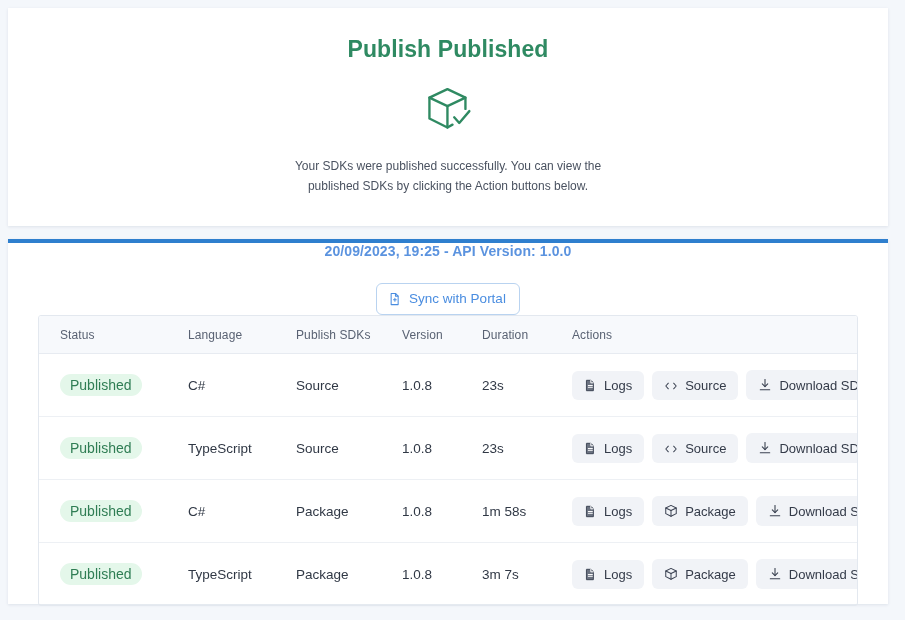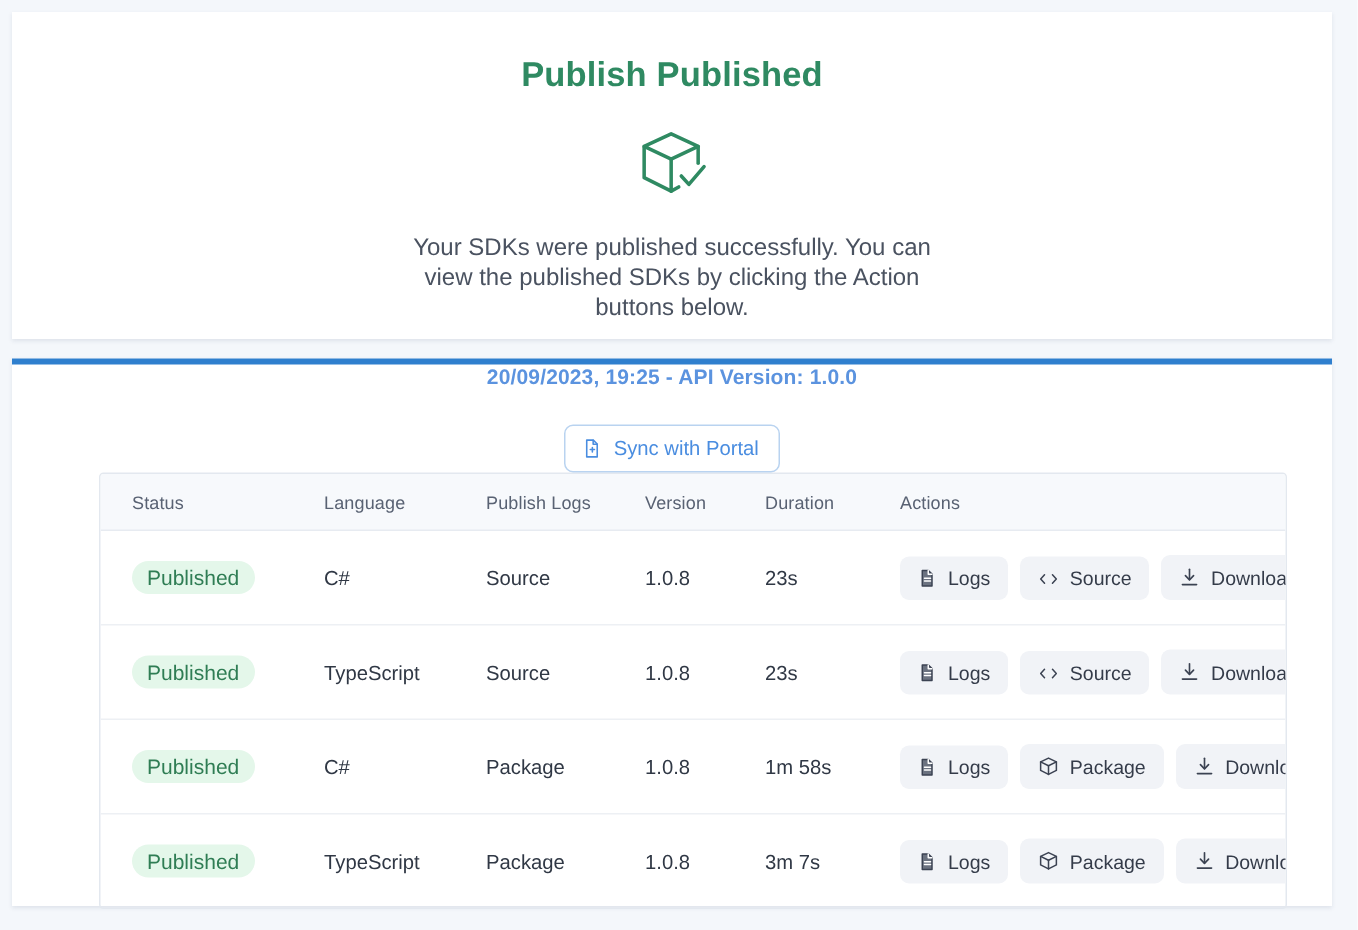--- a/index.html
+++ b/index.html
@@ -52,21 +52,21 @@
     width: 54px;
     height: 54px;
     display: block;
   }
 
   .success-desc {
     margin-top: 19px;
     width: 350px;
     text-align: center;
     color: #4a5260;
-    font-size: 16px;
+    font-size: 12px;
     line-height: 20px;
   }
 
   
   .card-results {
     position: absolute;
     left: 8px;
     top: 239px;
     width: 880px;
     height: 365px;
@@ -107,21 +107,20 @@
     line-height: 1;
     white-space: nowrap;
   }
   .sync-btn svg { display: block; }
 
   
   .tbl-wrap {
     border: 1px solid #e3e8ef;
     border-radius: 3px;
     overflow: hidden;
-    margin-left: 28px;
   }
 
   table.publish-table {
     width: 100%;
     border-collapse: collapse;
     table-layout: fixed;
   }
 
   table.publish-table thead th {
     background: #f7f9fc;
@@ -225,21 +224,21 @@
         <span>Sync with Portal</span>
       </button>
     </div>
 
     <div class="tbl-wrap">
       <table class="publish-table">
         <thead>
           <tr>
             <th class="col-status">Status</th>
             <th class="col-lang">Language</th>
-            <th class="col-type">Publish Logs</th>
+            <th class="col-type">Publish SDKs</th>
             <th class="col-version">Version</th>
             <th class="col-duration">Duration</th>
             <th class="col-actions">Actions</th>
           </tr>
         </thead>
         <tbody id="table-body">
             <tr>
               <td class="col-status"><span class="badge-published">Published</span></td>
               <td class="col-lang">C#</td>
               <td class="col-type">Source</td>

